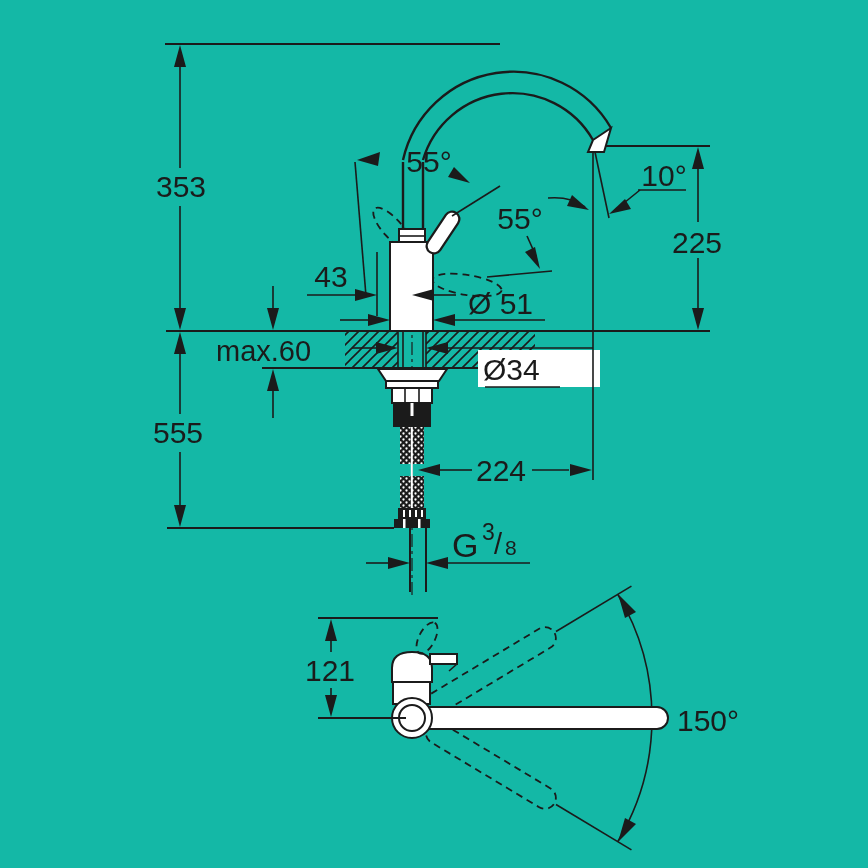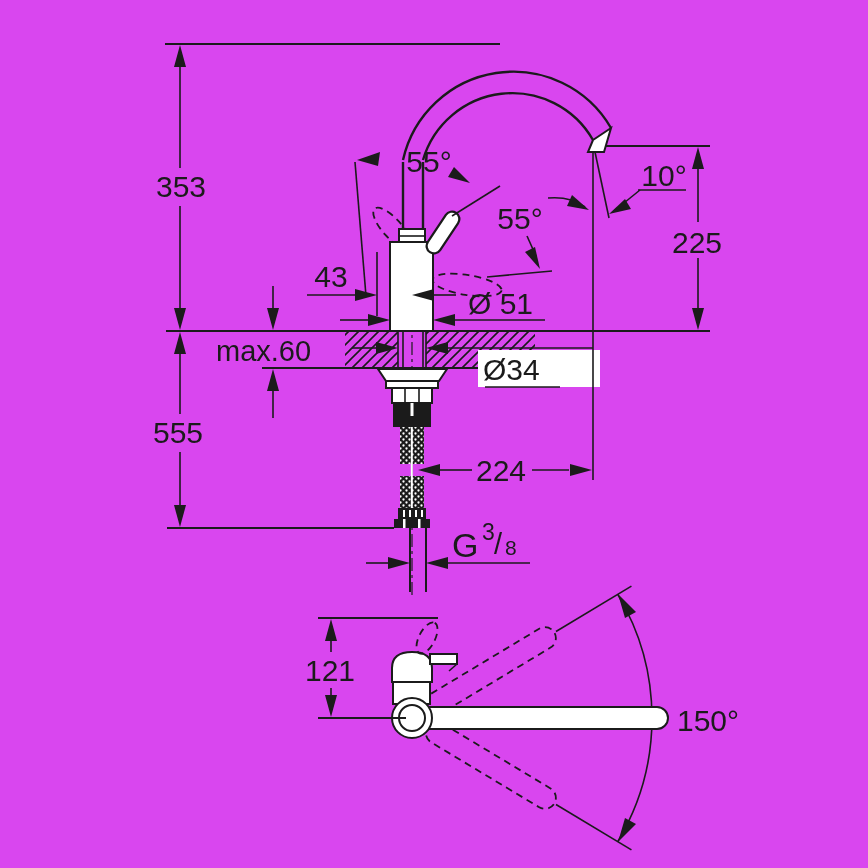--- a/index.html
+++ b/index.html
@@ -1,16 +1,16 @@
 <!DOCTYPE html>
 <html><head>
 <meta charset="utf-8">
 <style>
   html,body{margin:0;padding:0;background:#ffffff;}
-  .stage{position:relative;width:868px;height:868px;background:#d946ef;overflow:hidden;}
+  .stage{position:relative;width:868px;height:868px;background:#14b8a6;overflow:hidden;}
   svg{display:block;}
   text{font-family:"Liberation Sans", sans-serif;fill:#1b1b1b;}
   .ln{stroke:#1b1b1b;stroke-width:2;fill:none;}
   .thin{stroke:#1b1b1b;stroke-width:1.6;fill:none;}
   .thick{stroke:#1b1b1b;stroke-width:2.4;fill:none;}
   .arr{fill:#1b1b1b;stroke:none;}
   .wfill{fill:#ffffff;stroke:#1b1b1b;stroke-width:2;}
   .dash{stroke:#1b1b1b;stroke-width:1.8;fill:none;stroke-dasharray:7 5;}
   .cline{stroke:#1b1b1b;stroke-width:1.2;fill:none;stroke-dasharray:13 4 3 4;}
   .blk{fill:#1b1b1b;stroke:none;}

